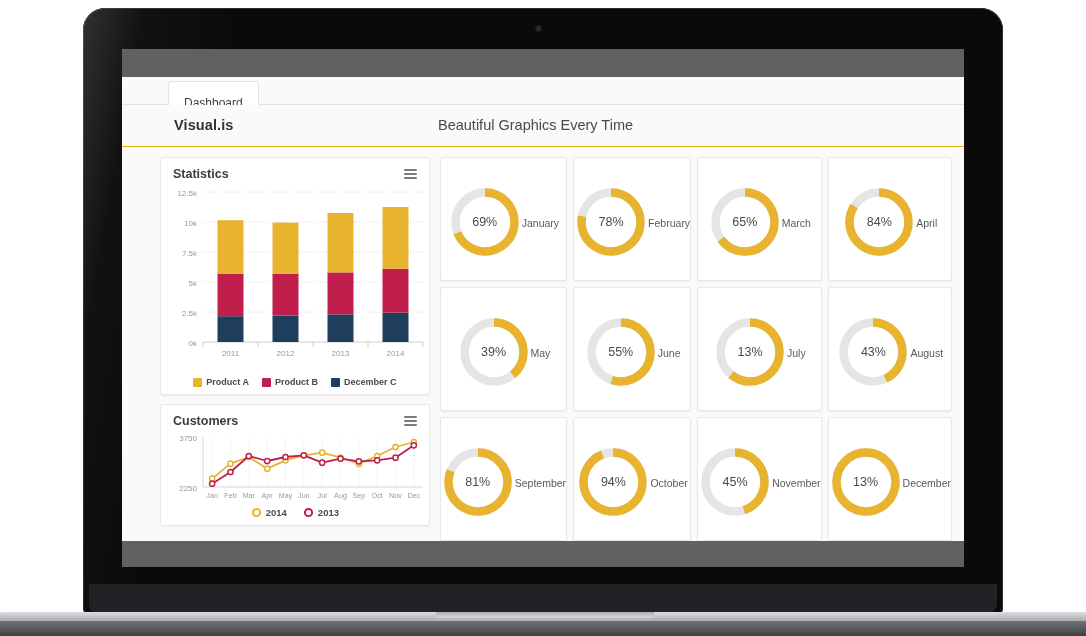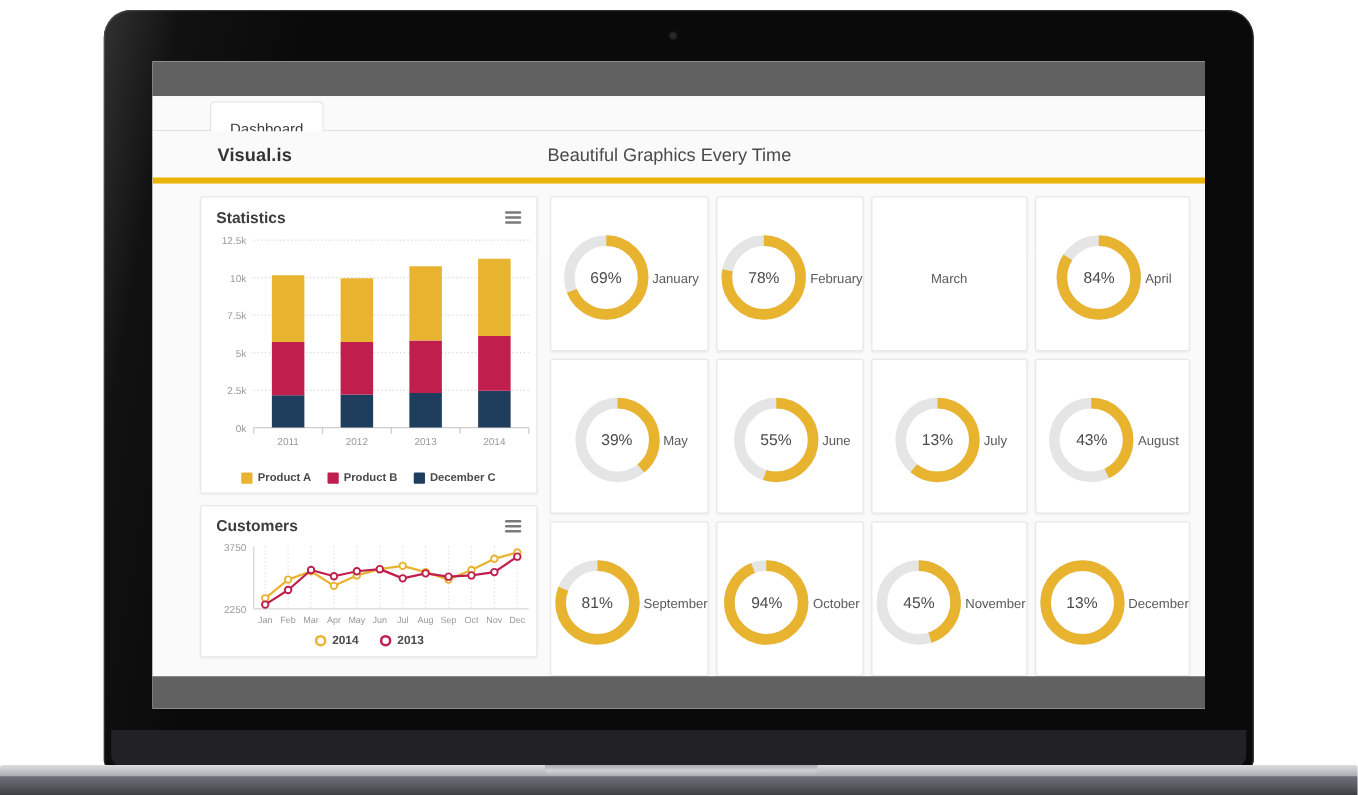--- a/index.html
+++ b/index.html
@@ -124,21 +124,21 @@
     font-size: 12px;
     color: #3d3d3d;
     line-height: 13px;
   }
 
   
   #appheader {
     position: relative;
     height: 42px;
     background: #fafafa;
-    border-bottom: 5px solid #eab308;
+    border-bottom: 1px solid #eab308;
   }
   #brand {
     position: absolute;
     left: 52px; top: 12px;
     font-size: 14.5px;
     font-weight: bold;
     color: #333333;
     letter-spacing: 0.1px;
   }
   #tagline {
@@ -441,20 +441,24 @@
               <div class="donut-month">January</div>
             </div>
             <div class="donut-card">
               <div class="donut-wrap"><svg width="74" height="74" viewBox="0 0 74 74">
                   <circle cx="37" cy="37" r="29.5" fill="none" stroke="#e5e5e5" stroke-width="8.5"></circle>
                   <circle cx="37" cy="37" r="29.5" fill="none" stroke="#e8b430" stroke-width="8.5" stroke-dasharray="144.57609391820228 185.3539665617978" transform="rotate(-90 37 37)"></circle>
                 </svg><div class="donut-label-pct">78%</div></div>
               <div class="donut-month">February</div>
             </div>
             <div class="donut-card">
+              <div class="donut-wrap"><svg width="74" height="74" viewBox="0 0 74 74">
+                  <circle cx="37" cy="37" r="29.5" fill="none" stroke="#e5e5e5" stroke-width="8.5"></circle>
+                  <circle cx="37" cy="37" r="29.5" fill="none" stroke="#e8b430" stroke-width="8.5" stroke-dasharray="120.48007826516856 185.3539665617978" transform="rotate(-90 37 37)"></circle>
+                </svg><div class="donut-label-pct">65%</div></div>
               <div class="donut-month">March</div>
             </div>
             <div class="donut-card">
               <div class="donut-wrap"><svg width="74" height="74" viewBox="0 0 74 74">
                   <circle cx="37" cy="37" r="29.5" fill="none" stroke="#e5e5e5" stroke-width="8.5"></circle>
                   <circle cx="37" cy="37" r="29.5" fill="none" stroke="#e8b430" stroke-width="8.5" stroke-dasharray="155.69733191191014 185.3539665617978" transform="rotate(-90 37 37)"></circle>
                 </svg><div class="donut-label-pct">84%</div></div>
               <div class="donut-month">April</div>
             </div>
             <div class="donut-card">

